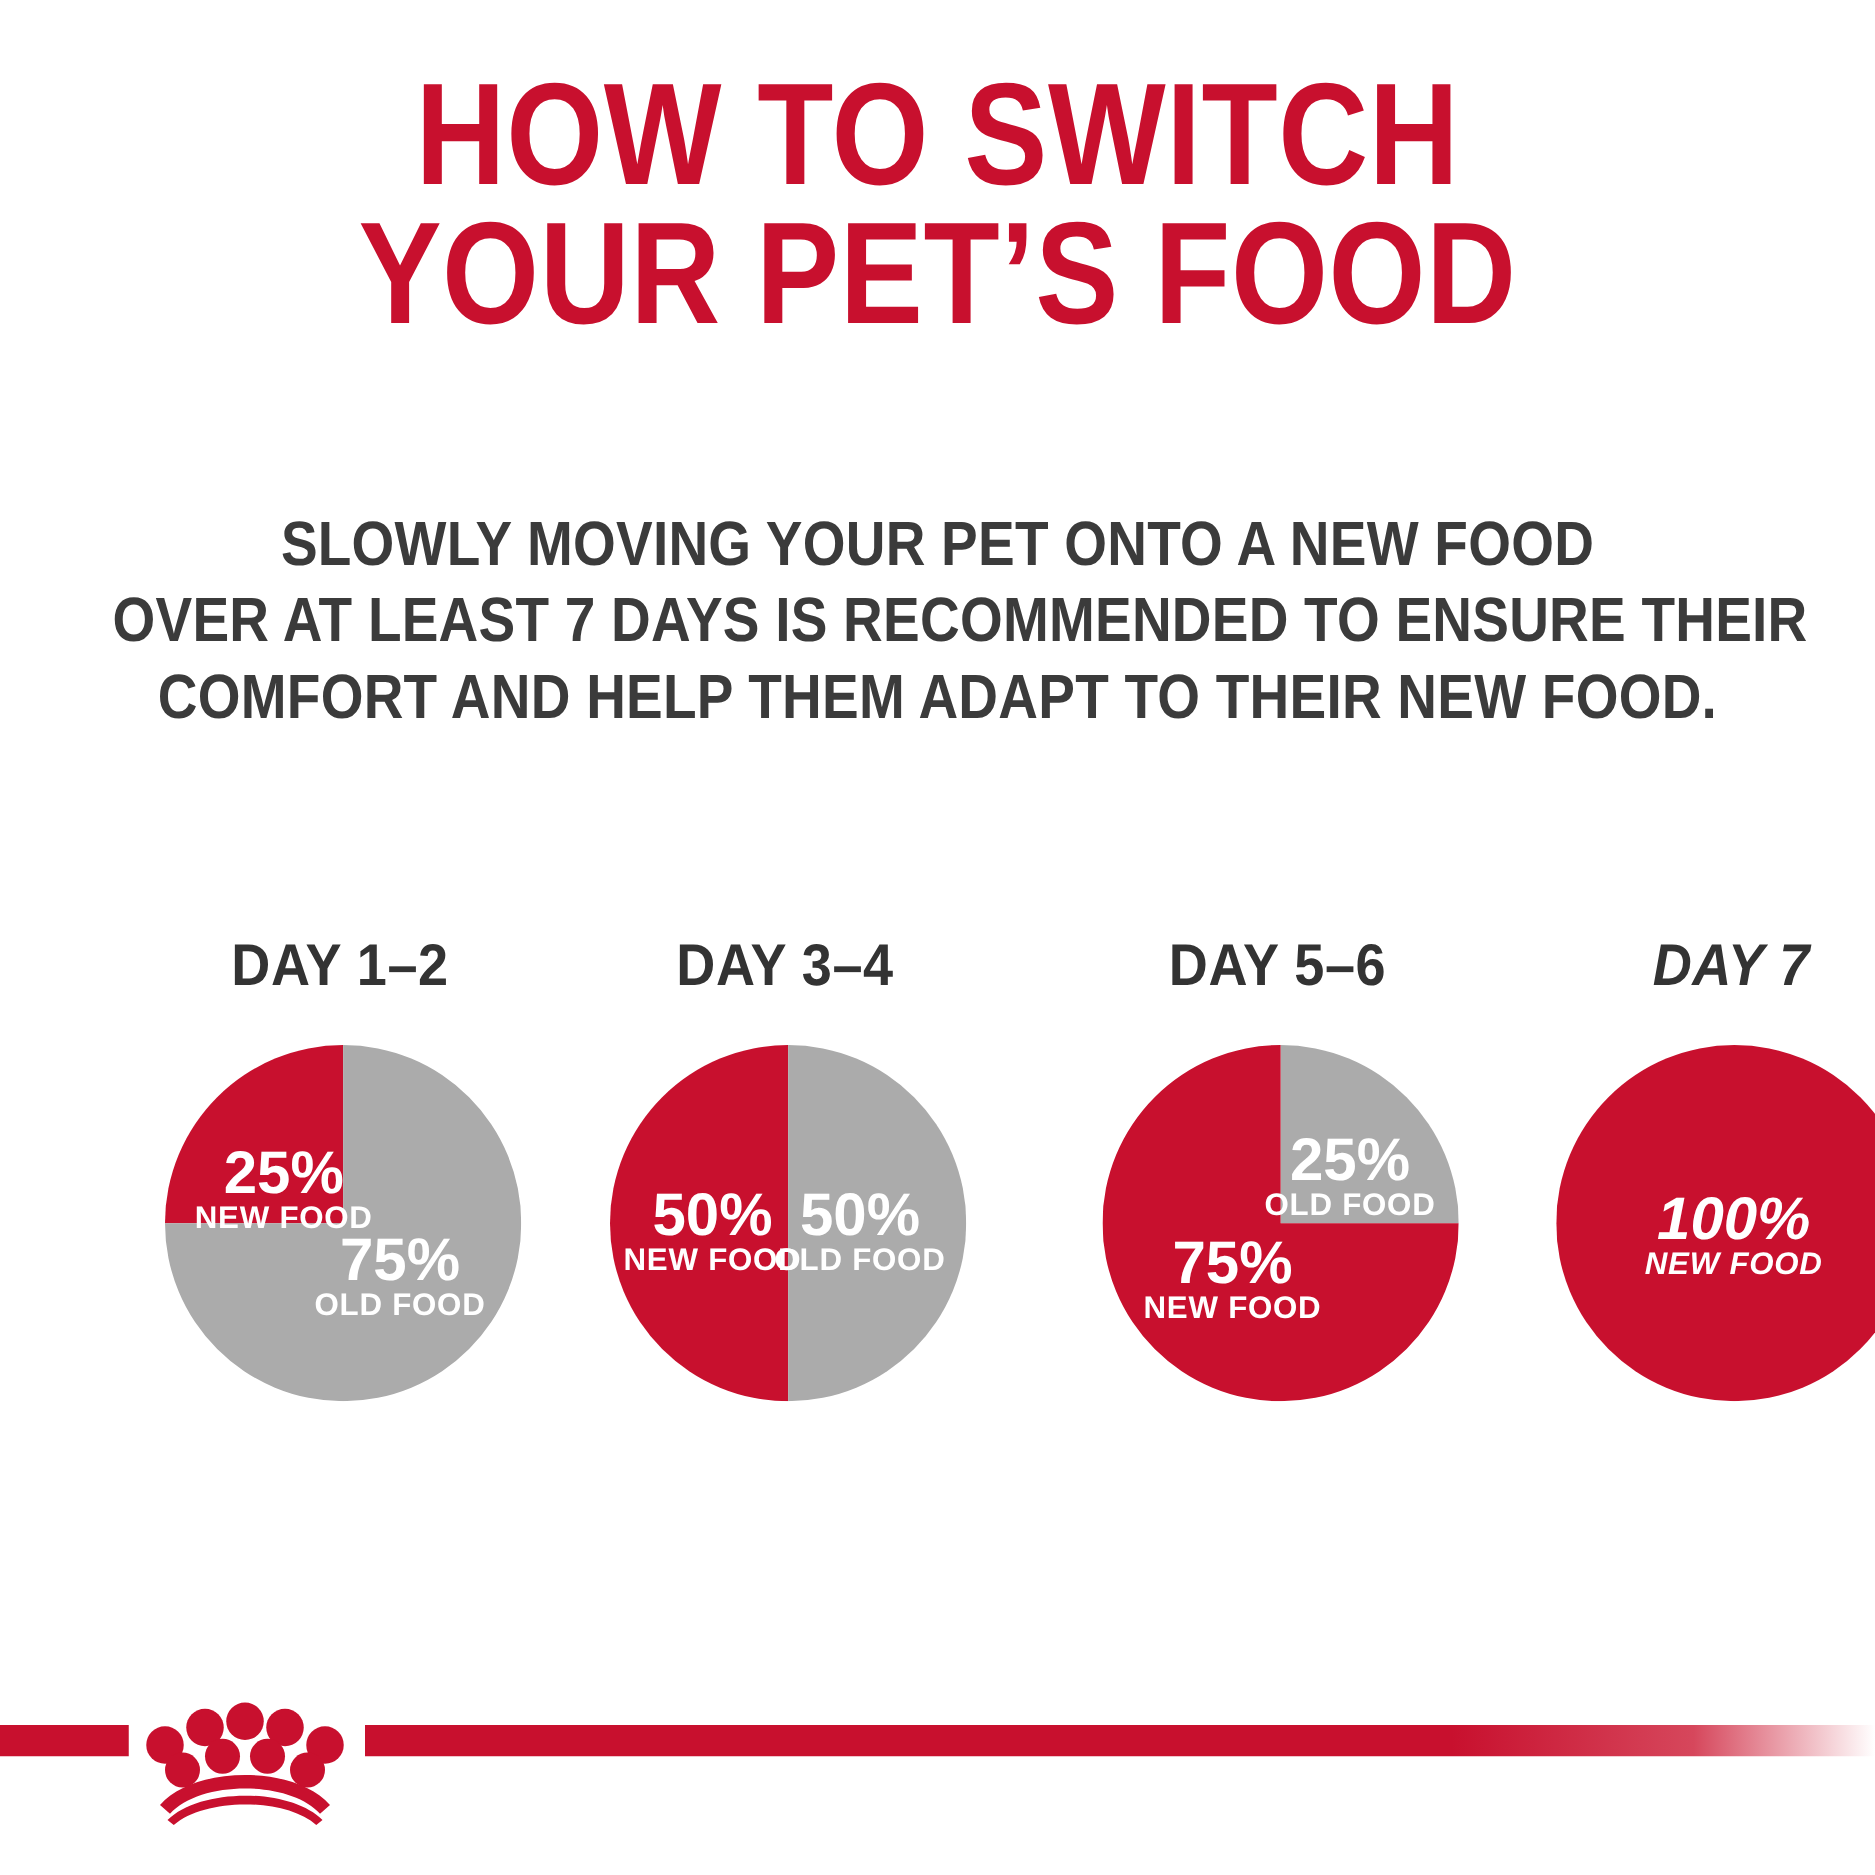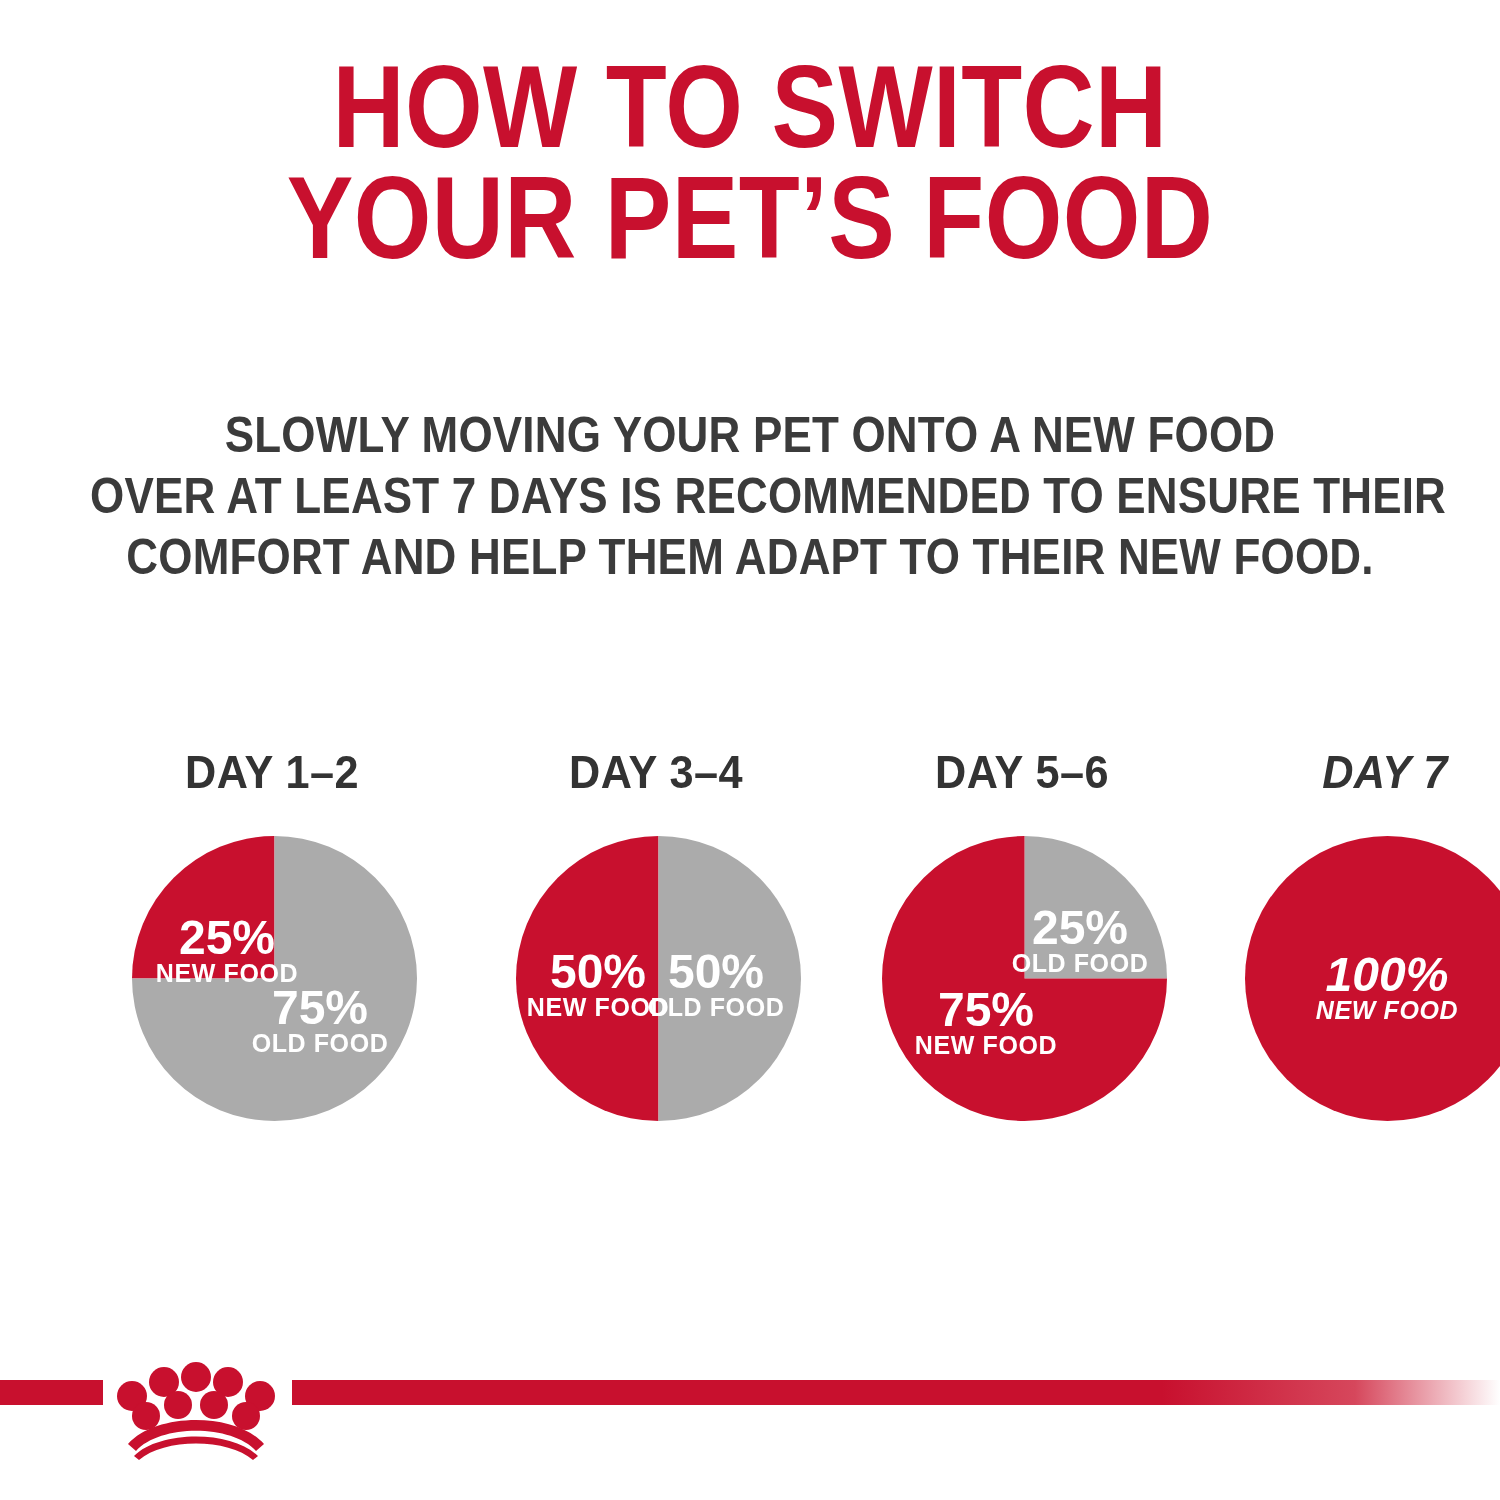--- a/index.html
+++ b/index.html
@@ -61,21 +61,21 @@
     width: 1500px;
     height: 400px;
   }
   .chart-cell {
     position: absolute;
     top: 0;
     width: 300px;
     height: 400px;
   }
   .chart-cell.c0 { left: 122px; }
-  .chart-cell.c1 { left: 506px; }
+  .chart-cell.c1 { left: 478px; }
   .chart-cell.c2 { left: 872px; }
   .chart-cell.c3 { left: 1235px; font-style: italic; }
 
   .day-label {
     position: absolute;
     top: 0;
     left: 0;
     width: 300px;
     text-align: center;
     color: #333333;

